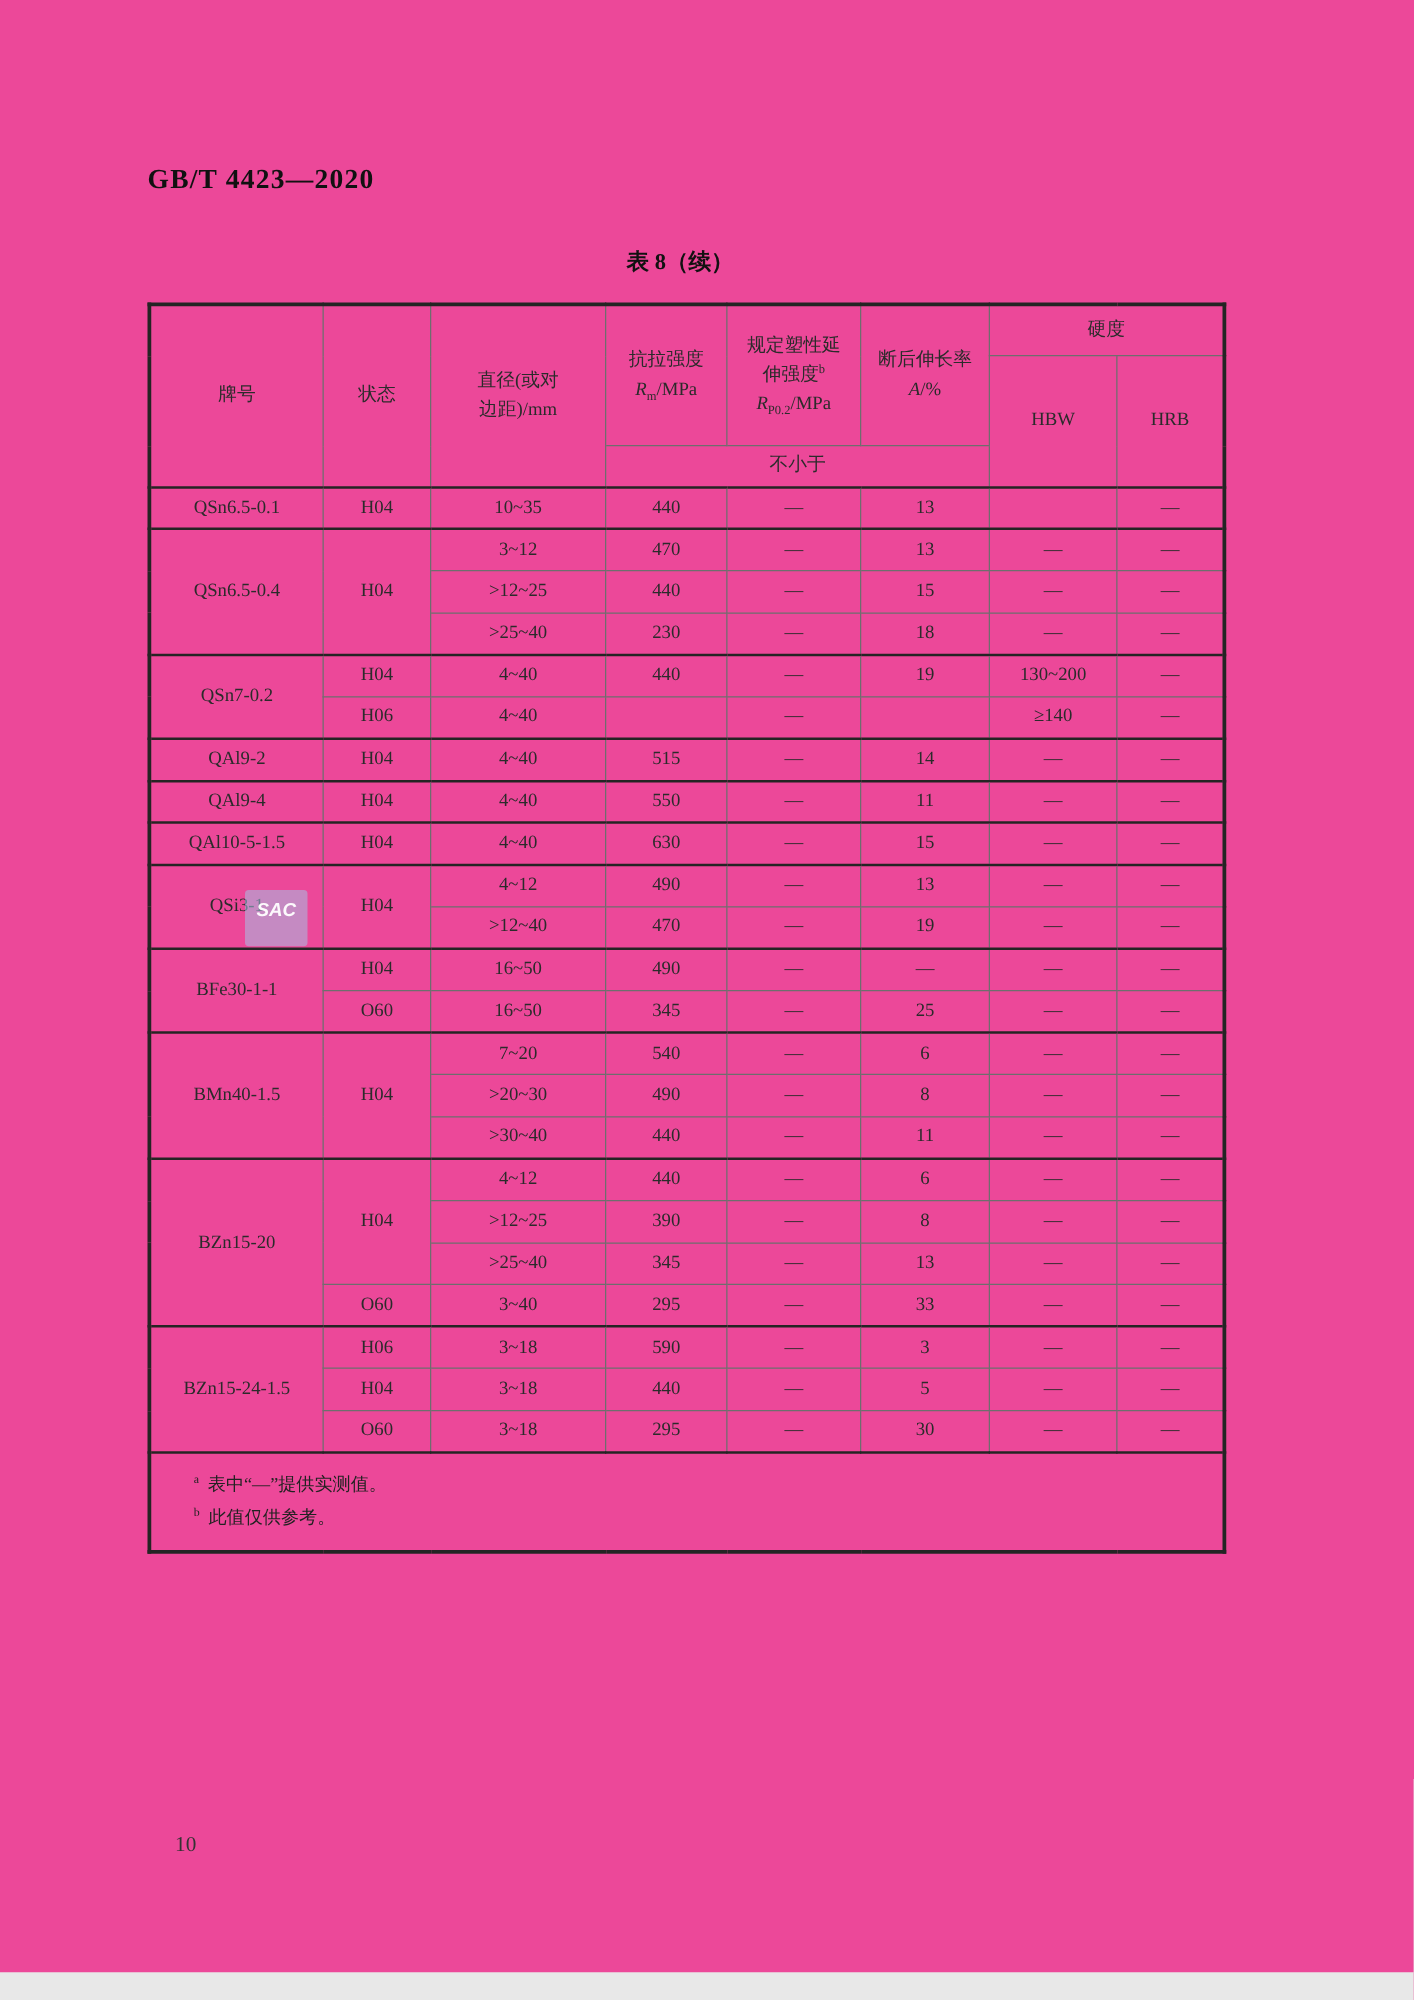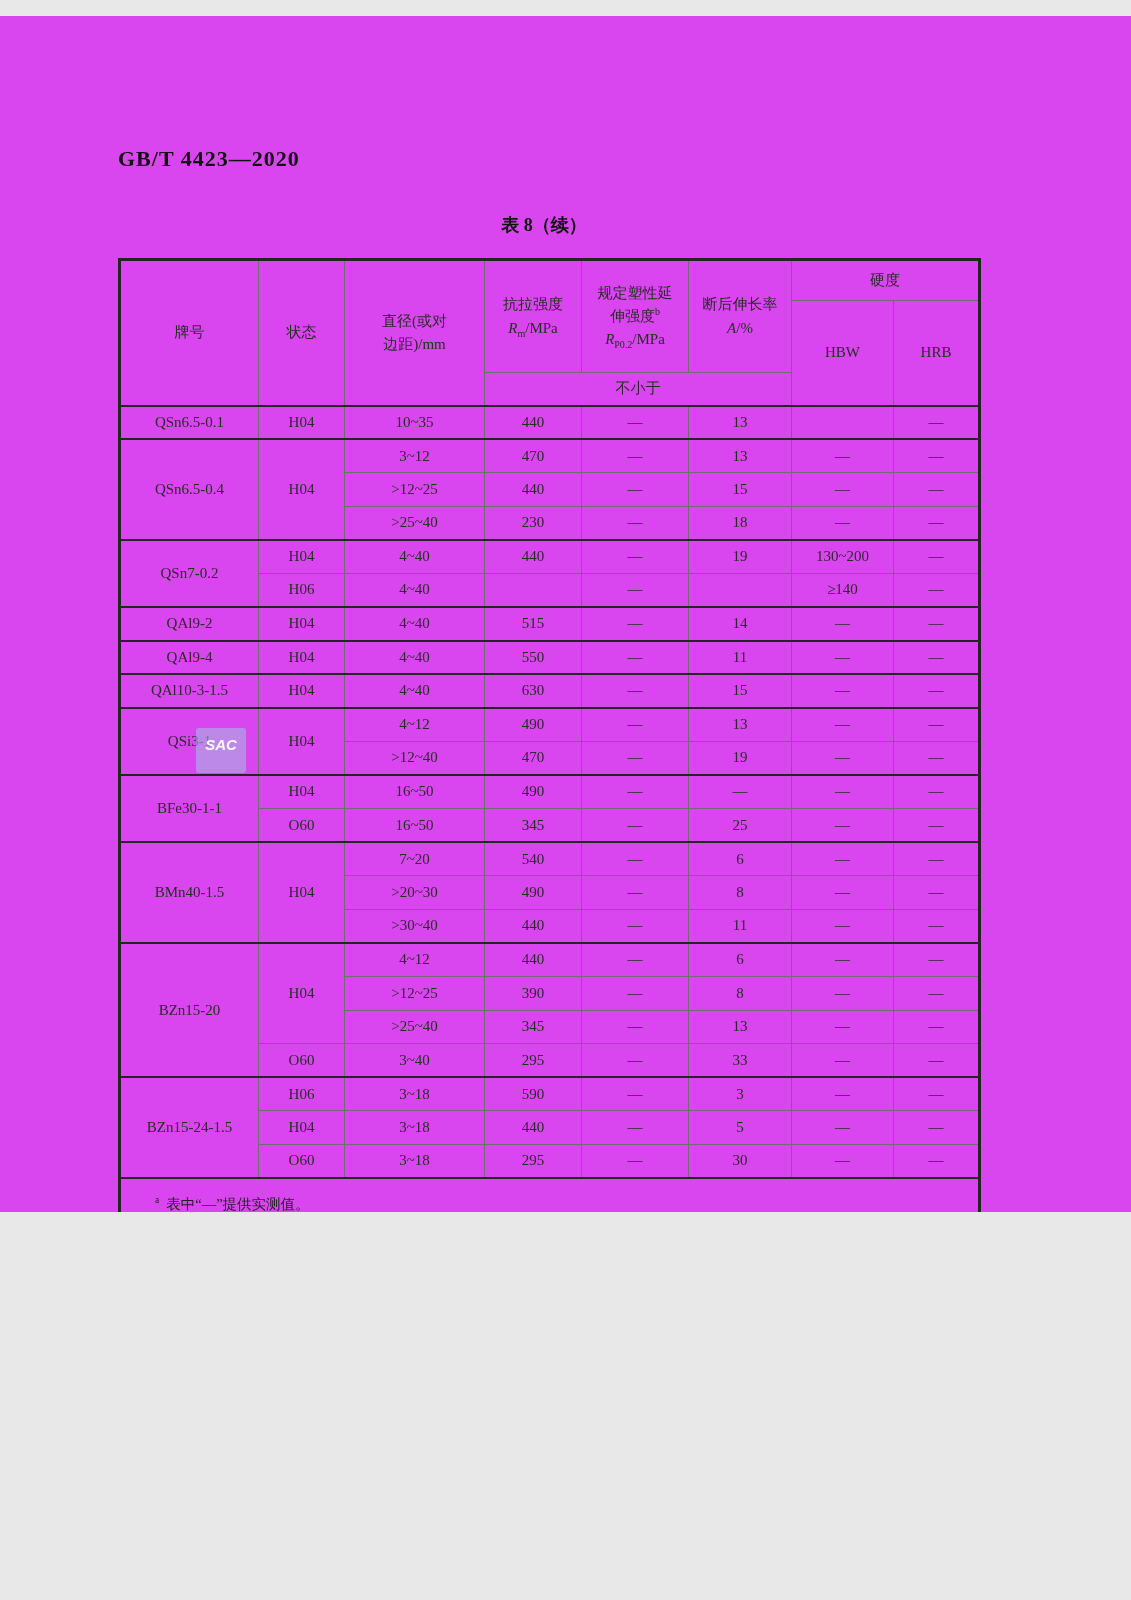--- a/index.html
+++ b/index.html
@@ -1,21 +1,21 @@
 <!DOCTYPE html>
 <html><head>
 <meta charset="utf-8">
 <style>
   * { box-sizing: border-box; }
   html, body { margin: 0; padding: 0; background: #e8e8e8; }
   .page {
     position: relative;
-    width: 1131px; height: 1196px;
-    margin: 16px auto;
-    background: #d946ef;
+    width: 1131px; height: 1578px;
+    margin: 0 auto;
+    background: #ec4899;
     font-family: "Liberation Serif", "DejaVu Serif", serif;
     color: #1d1d1d;
     overflow: hidden;
   }
   .docnum {
     position: absolute; left: 118px; top: 130px;
     font-size: 22px; font-weight: bold; letter-spacing: 1px;
     color: #111;
   }
   .tabletitle {
@@ -191,21 +191,21 @@
           <td>QAl9-4</td>
           <td>H04</td>
           <td>4~40</td>
           <td>550</td>
           <td class="dash">—</td>
           <td>11</td>
           <td class="dash">—</td>
           <td class="dash">—</td>
         </tr>
         <tr class="gs">
-          <td>QAl10-3-1.5</td>
+          <td>QAl10-5-1.5</td>
           <td>H04</td>
           <td>4~40</td>
           <td>630</td>
           <td class="dash">—</td>
           <td>15</td>
           <td class="dash">—</td>
           <td class="dash">—</td>
         </tr>
         <tr class="gs">
           <td rowspan="2">QSi3-1</td>

